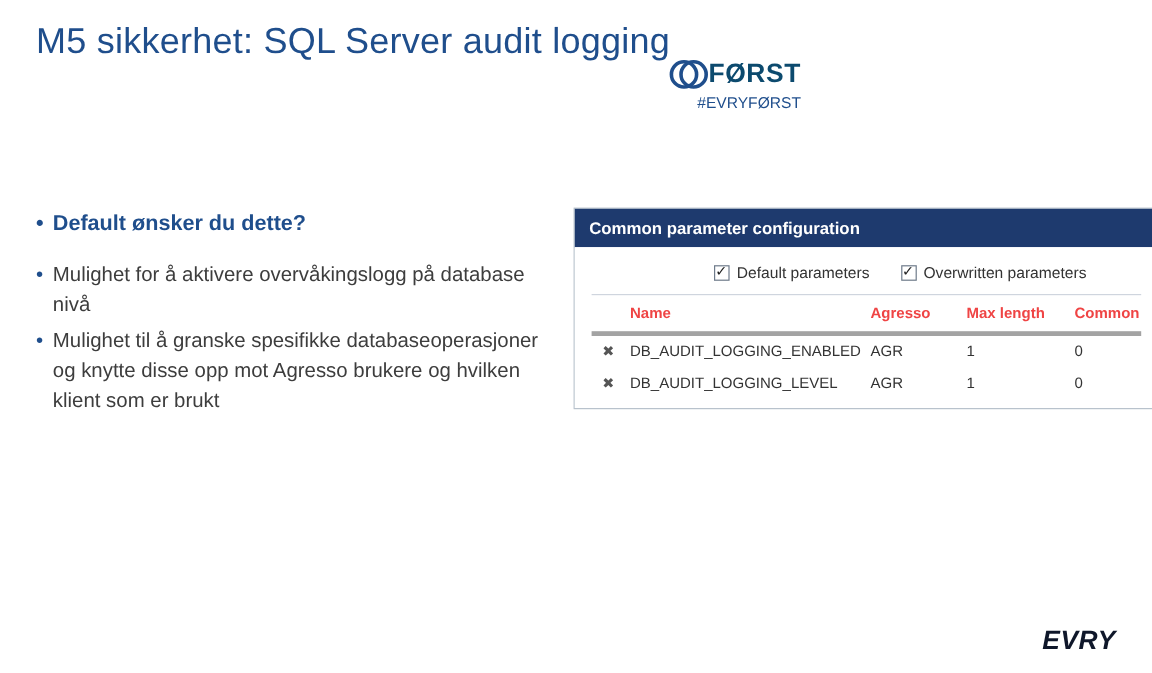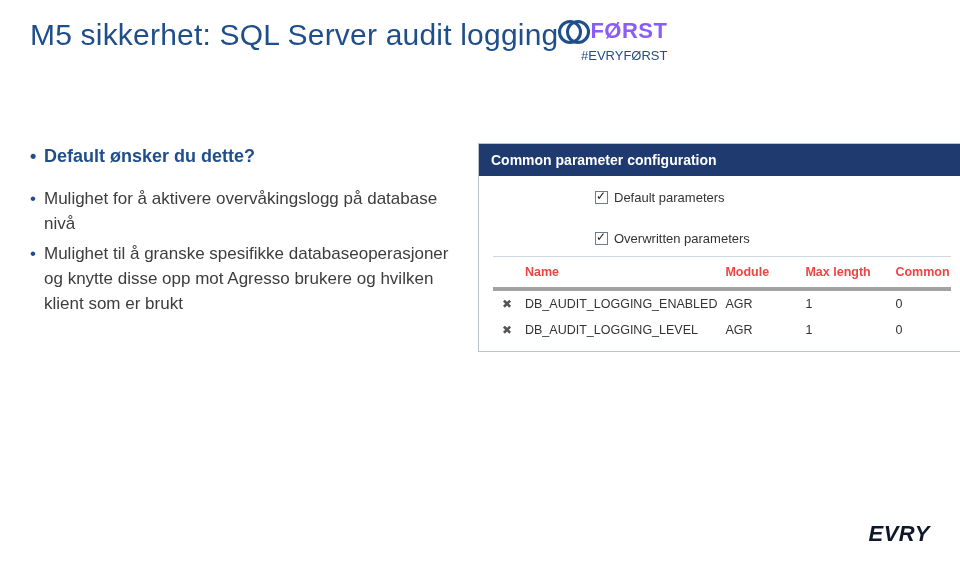--- a/index.html
+++ b/index.html
@@ -29,24 +29,25 @@
       letter-spacing: 0.2px;
     }
     .brand {
       text-align: right;
     }
     .brand-logo {
       display: flex;
       align-items: center;
       justify-content: flex-end;
       gap: 6px;
-      color: #8b5cf6;
+      color: #0c4a6e;
       font-weight: 800;
       font-size: 22px;
       letter-spacing: 0.5px;
+      margin-top: 30px;
     }
     .brand-logo .circles {
       position: relative;
       width: 26px;
       height: 26px;
     }
     .brand-logo .circles::before,
     .brand-logo .circles::after {
       content: "";
       position: absolute;
@@ -118,21 +119,20 @@
       padding: 4px 8px;
       font-size: 13px;
       background: #fff;
     }
     .check-row {
       display: flex;
       gap: 26px;
       padding-left: 102px;
       font-size: 13px;
       margin-bottom: 10px;
-      flex-direction: column;
     }
     .check-row label { display: flex; align-items: center; gap: 6px; }
     .checkbox-box {
       display: inline-block; width: 13px; height: 13px;
       border: 1px solid #6e7b8a; position: relative; background: #fff;
     }
     .checkbox-box.checked::after {
       content: "✓"; position: absolute; top: -3px; left: 0;
       font-size: 12px; color: #222;
     }
@@ -199,21 +199,21 @@
           <label>
             <span class="checkbox-box checked"></span>
             <span>Overwritten parameters</span>
           </label>
         </div>
 
         <div class="table">
           <div class="thead">
             <div class="cell"></div>
             <div class="cell">Name</div>
-            <div class="cell">Module</div>
+            <div class="cell">Agresso</div>
             <div class="cell">Max length</div>
             <div class="cell">Common</div>
           </div>
 
           <div class="trow">
             <div class="cell row-icon">
               <span class="tool">✖</span>
             </div>
             <div class="cell">DB_AUDIT_LOGGING_ENABLED</div>
             <div class="cell">AGR</div>

